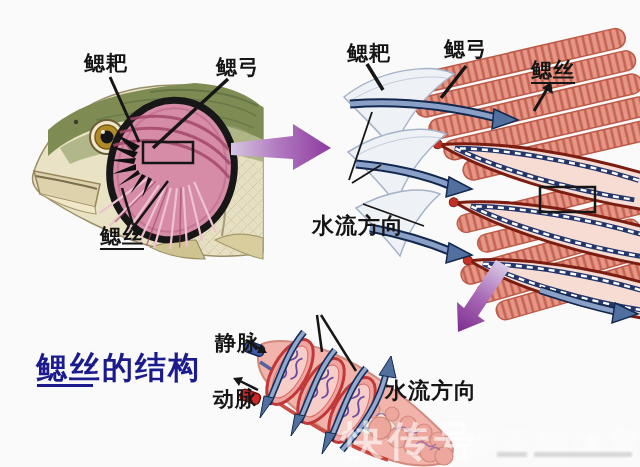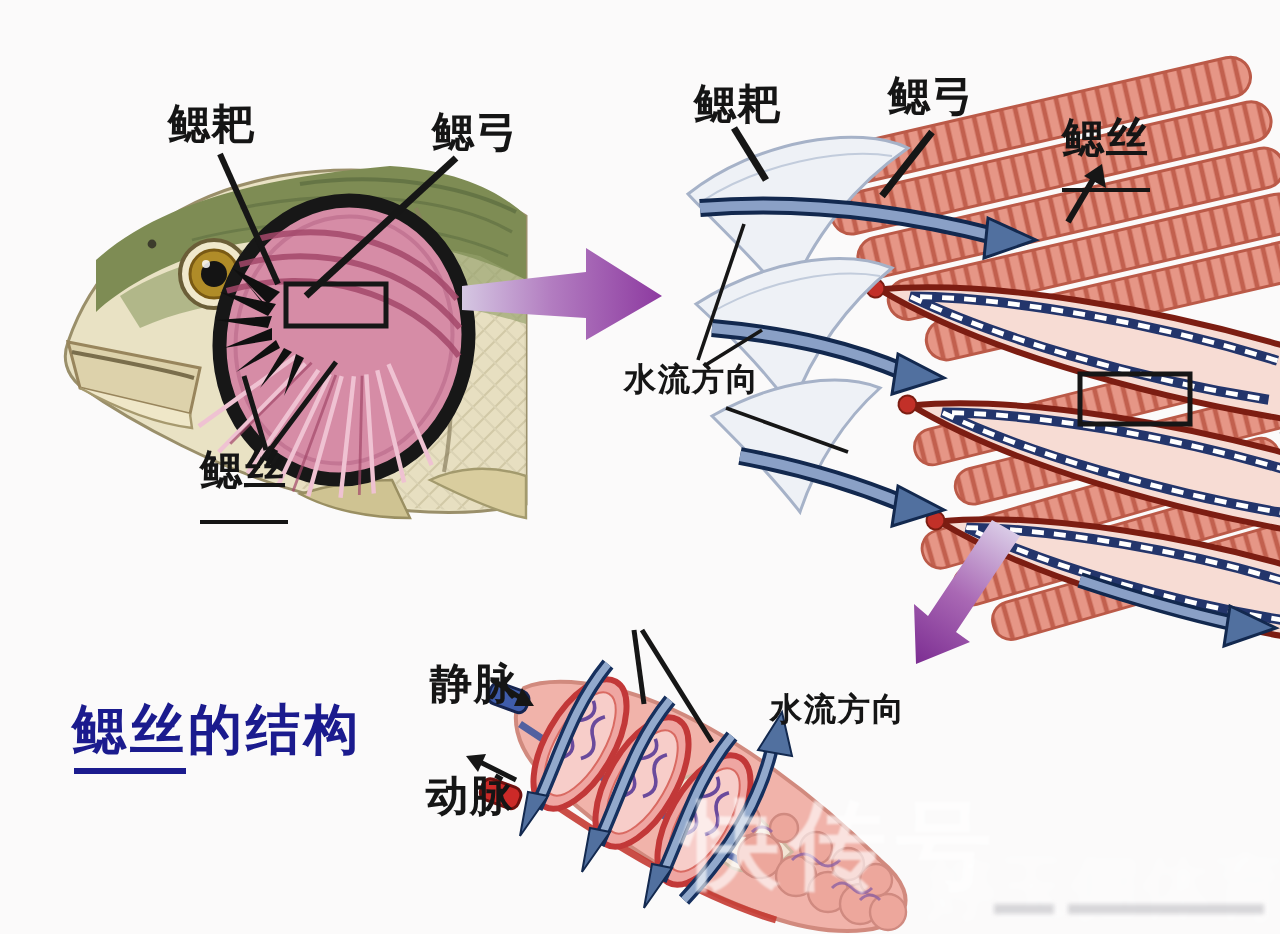--- a/index.html
+++ b/index.html
@@ -5,36 +5,36 @@
   html,body{margin:0;padding:0;background:#ffffff;}
   #canvas{
     position:relative;width:640px;height:467px;overflow:hidden;
     background:#fbfafa;font-family:"Liberation Sans",sans-serif;
   }
   svg{position:absolute;left:0;top:0;}
   .lbl{
     position:absolute;font-weight:bold;color:#151515;line-height:1;
     white-space:nowrap;letter-spacing:1px;z-index:5;
   }
-  .u{border-bottom:2px solid #151515;padding-bottom:14px;}
+  .u{border-bottom:2px solid #151515;padding-bottom:2px;}
   .fs21{font-size:21px;}
-  .fs20{font-size:16px;}
+  .fs20{font-size:22px;margin-top:32px;}
   .title{
-    position:absolute;left:36px;top:352px;font-size:27px;font-weight:bold;
+    position:absolute;left:36px;top:352px;font-size:31px;font-weight:bold;
     color:#1b1b8e;letter-spacing:2px;z-index:5;line-height:1;
   }
   .title-underline{
     position:absolute;left:37px;top:384px;width:56px;height:3px;
     background:#1b1b8e;z-index:5;
   }
   .wm{
     position:absolute;color:rgba(255,255,255,0.62);font-weight:bold;z-index:9;
     line-height:1;white-space:nowrap;
   }
-  #wm1{left:342px;top:400px;font-size:48px;letter-spacing:5px;filter:blur(0.6px);}
+  #wm1{left:342px;top:421px;font-size:41px;letter-spacing:5px;filter:blur(0.6px);}
   #wm2{left:463px;top:427px;font-size:35px;letter-spacing:1px;
        color:rgba(255,255,255,0.42);filter:blur(2px);}
   .smudge{
     position:absolute;background:rgba(150,150,158,0.35);filter:blur(1px);z-index:9;
   }
   #smudge1{left:497px;top:452px;width:30px;height:5px;}
   #smudge2{left:534px;top:452px;width:98px;height:5px;}
   
   #fh-rakers{left:84px;top:52px;}
   #fh-arch{left:216px;top:56px;}

